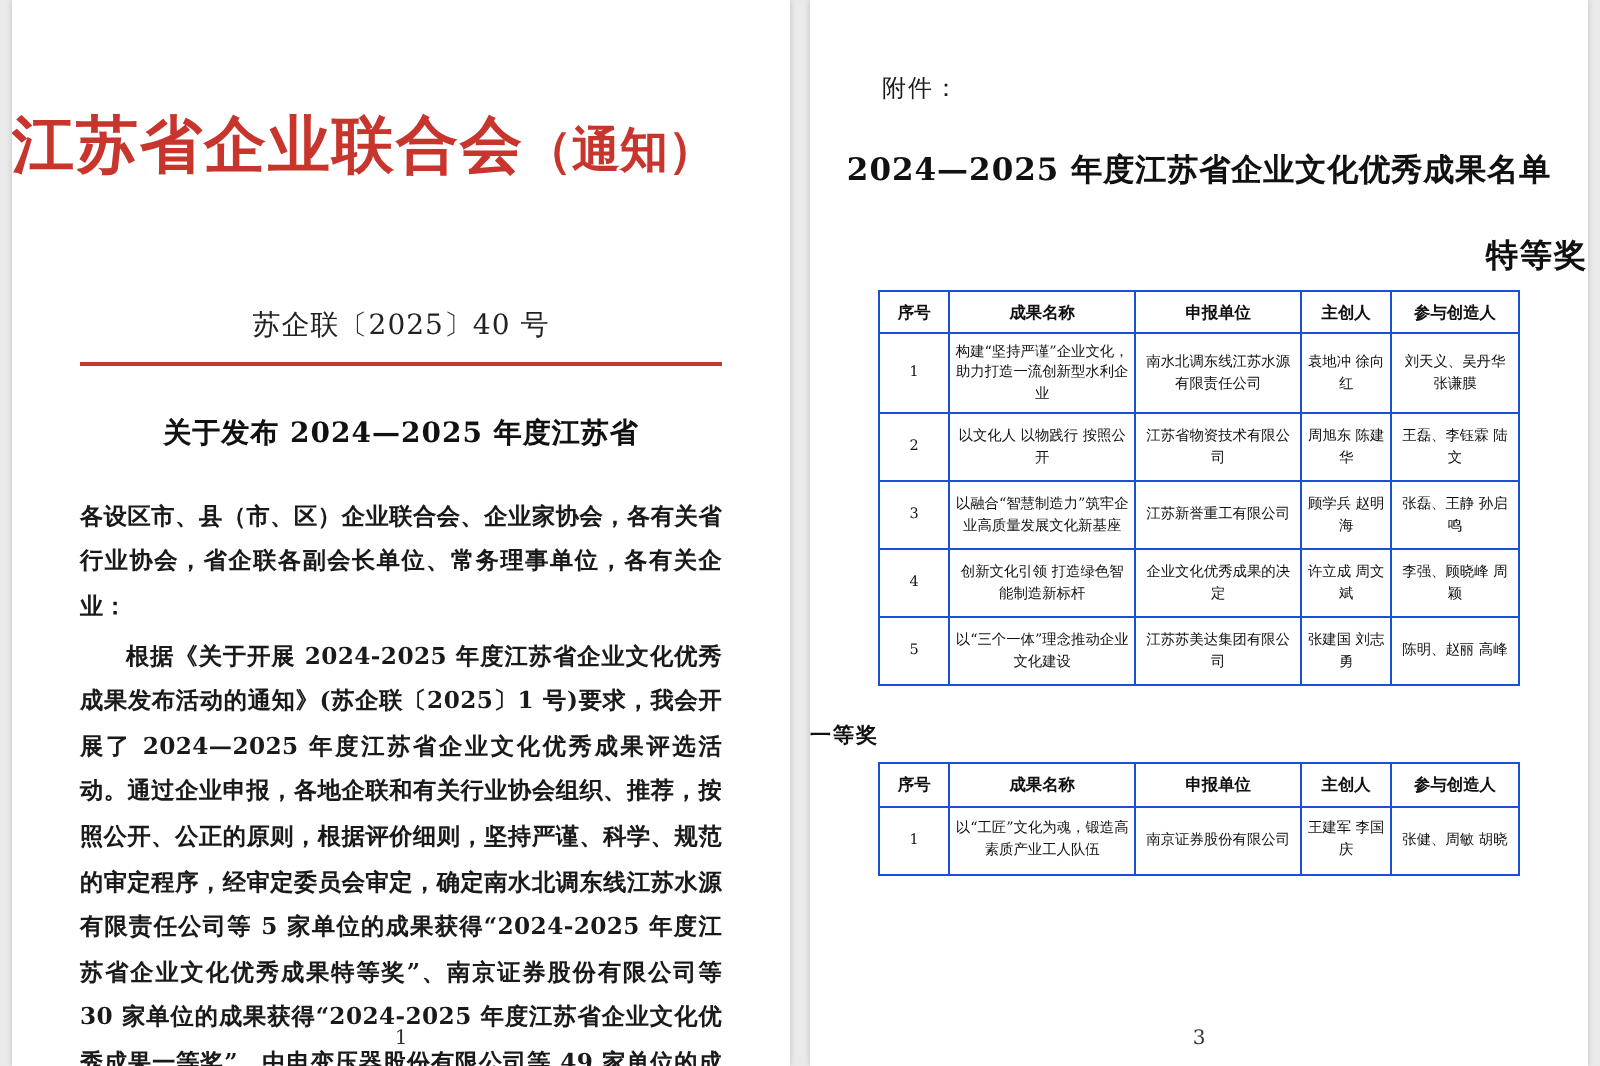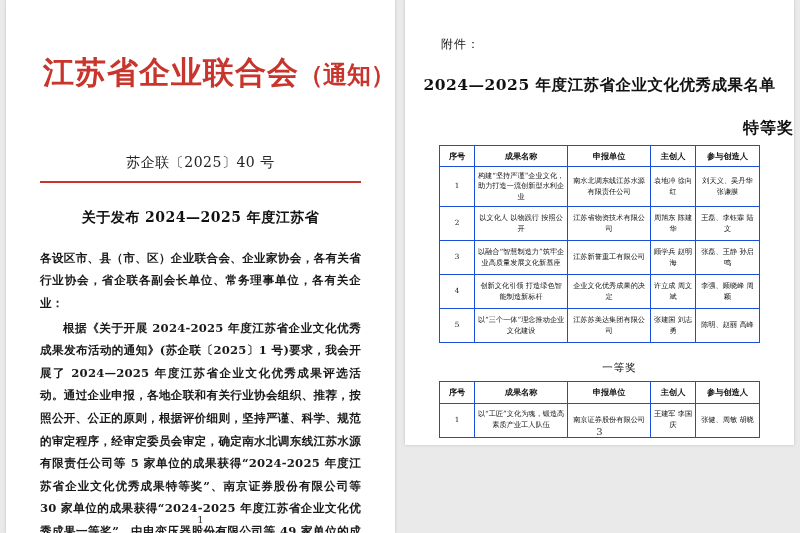--- a/index.html
+++ b/index.html
@@ -27,27 +27,27 @@
     box-shadow: 0 0 3px rgba(0,0,0,0.18);
     overflow: hidden;
   }
   .page-left {
     width: 389px;
     height: 533px;
     margin-left: 6px;
   }
   .page-right {
     width: 389px;
-    height: 445px;
+    height: 533px;
     margin-left: 10px;
   }
 
   
   .masthead {
-    text-align: right;
+    text-align: left;
     margin-top: 52px;
     white-space: nowrap;
     color: #c7352c;
   }
   .masthead .org {
     font-family: "DejaVu Serif", serif;
     font-weight: bold;
     font-size: 31px;
     letter-spacing: 1px;
   }
@@ -168,27 +168,26 @@
   .fade1 { color: #c9c9c9; }
   .fade2 { color: #dcdcdc; }
   .fade3 { color: #e4e4e4; }
   .fade1 td, .fade2 td, .fade3 td { border-color: #c0c0c0; }
   .fade2 td { border-color: #d2d2d2; }
   .fade3 td { border-color: #dedede; }
   .rowh { height: 34px; }
   .rowh-lg { height: 40px; }
   .second-head {
     margin-top: 18px;
-    text-align: center;
-    font-family: "DejaVu Serif", serif;
-    font-weight: normal;
+    text-align: left;
+    font-family: "DejaVu Serif", serif;
+    font-weight: bold;
     font-size: 10.5px;
     color: #111;
     letter-spacing: 1px;
-    padding-left: 40px;
   }
 </style>
 </head>
 <body>
 
 <div class="viewer">
 
   <div class="page page-left">
 
     <div class="masthead">

